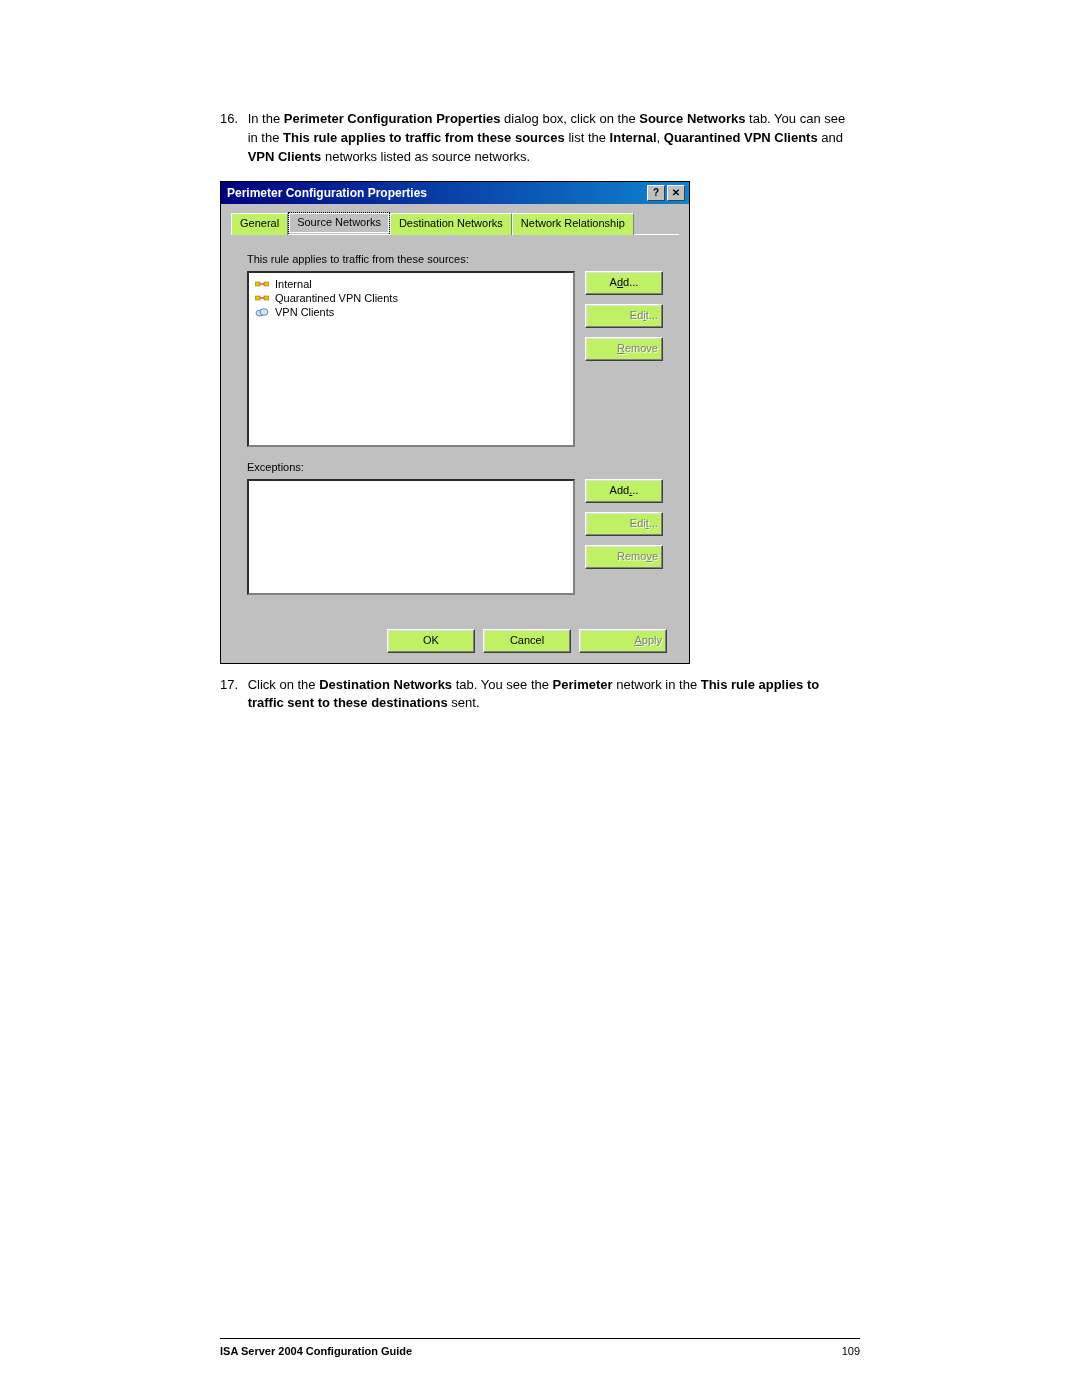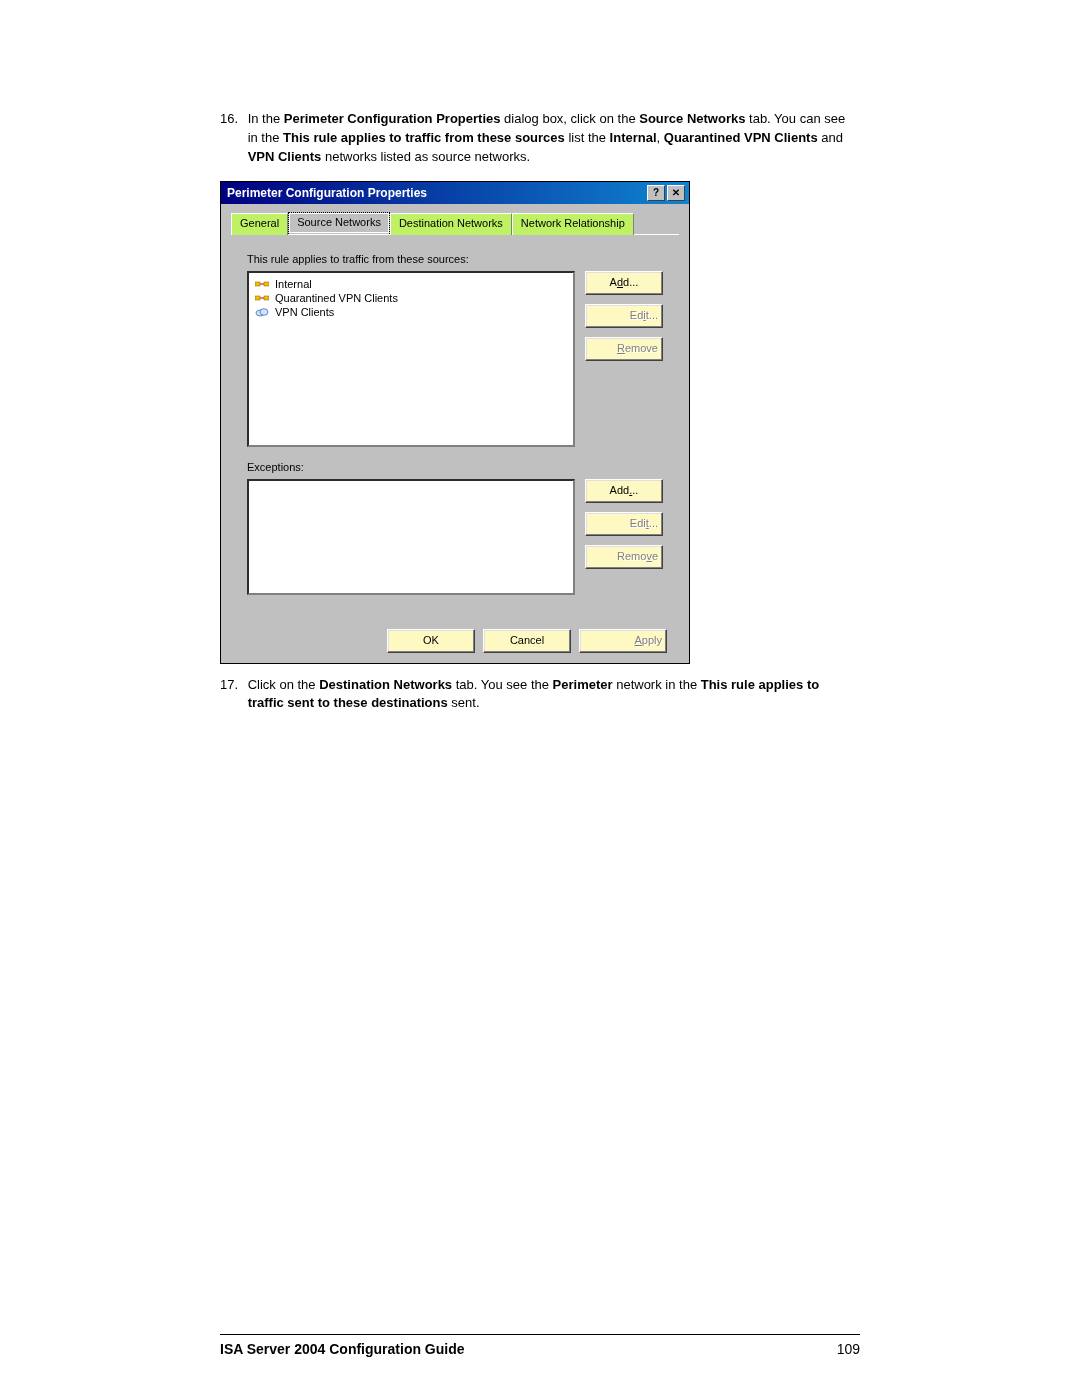--- a/index.html
+++ b/index.html
@@ -117,21 +117,21 @@
     white-space:nowrap;
   }
   .icon-net {
     width:14px;height:12px;
     display:inline-block;
   }
   .icon-net svg{display:block;}
   .btn-col { display:flex; flex-direction:column; gap:9px; width:78px; }
   .winbtn {
     height:22px;
-    background:#fef9c3;
+    background:#bef264;
     border:1px solid #fff;
     border-right-color:#404040; border-bottom-color:#404040;
     box-shadow: inset -1px -1px 0 #808080, inset 1px 1px 0 #dfdfdf;
     font-size:11px;
     text-align:center;
     line-height:20px;
     padding:0 4px;
     cursor:default;
   }
   .winbtn.disabled { color:#808080; text-shadow:1px 1px 0 #fff;text-align:right; }
@@ -144,21 +144,21 @@
   }
   .dlg-footer .winbtn { width:78px; }
   
   .page-footer {
     position:absolute;
     left:220px; right:220px;
     bottom:40px;
     border-top:1px solid #000;
     padding-top:6px;
     display:flex; justify-content:space-between;
-    font-size:14px;
+    font-size:11px;
   }
   .page-footer .left { font-weight:bold; }
 </style>
 </head>
 <body>
 
 <div class="page">
 
   <div class="instruction">
     <span class="num">16.</span>

